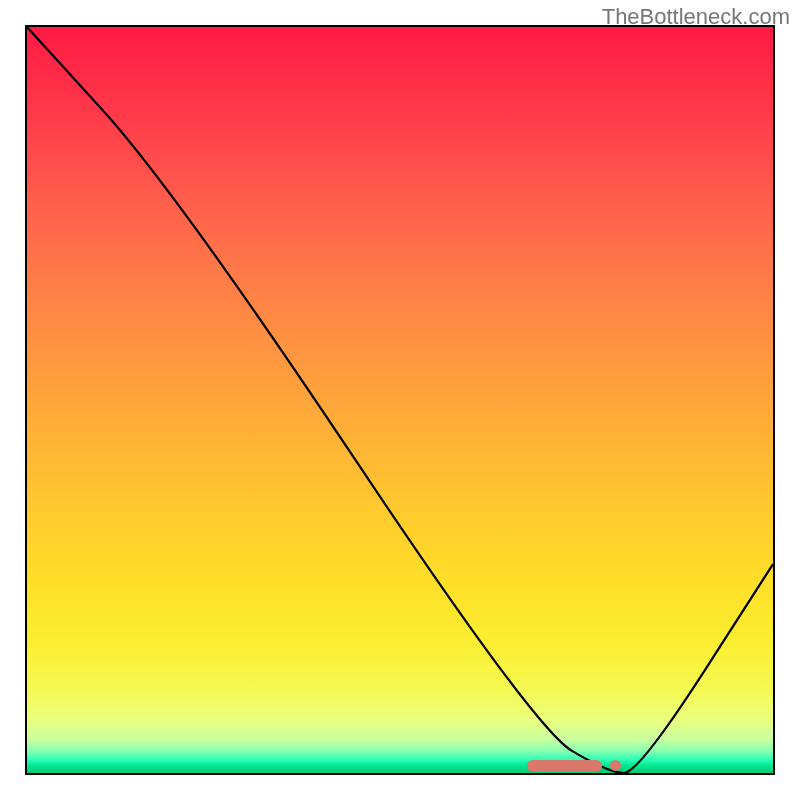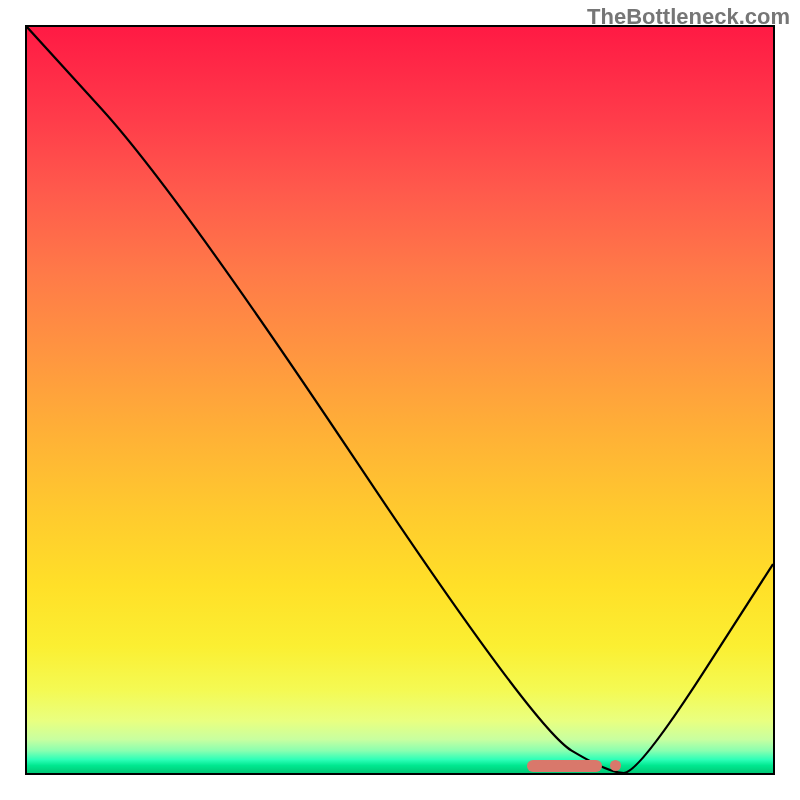--- a/index.html
+++ b/index.html
@@ -10,21 +10,21 @@
     background: #ffffff;
     position: relative;
     font-family: Arial, sans-serif;
   }
   .watermark {
     position: absolute;
     top: 4px;
     right: 10px;
     color: #767676;
     font-size: 22px;
-    font-weight: 700;
+    font-weight: 400;
     z-index: 10;
   }
   .plot-area {
     position: absolute;
     left: 25px;
     top: 25px;
     width: 750px;
     height: 750px;
     border: 2px solid #000000;
     box-sizing: border-box;

